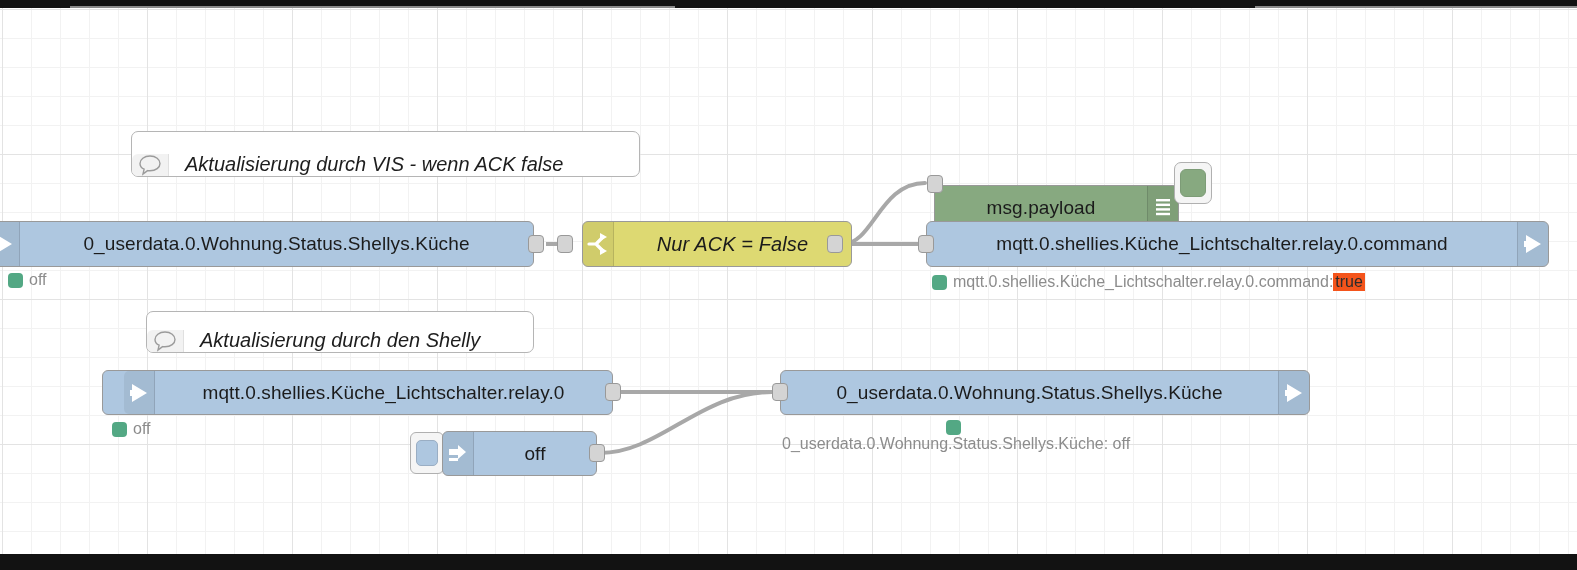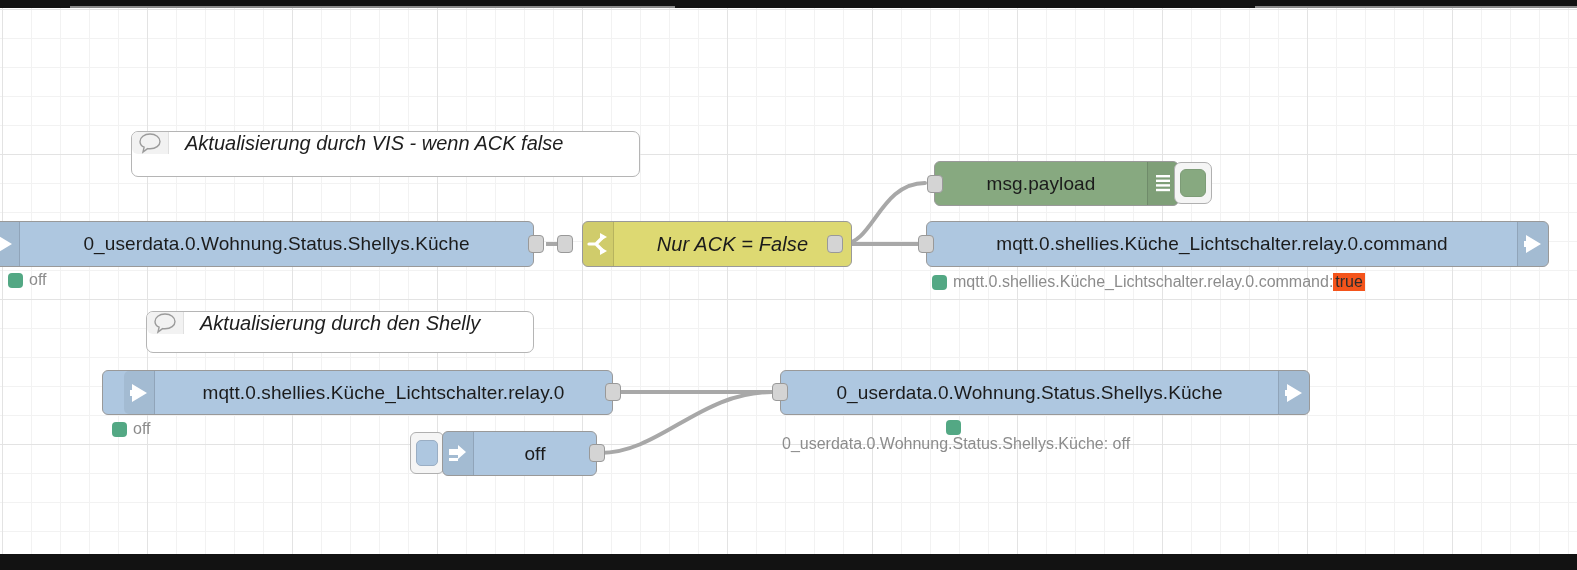--- a/index.html
+++ b/index.html
@@ -93,33 +93,33 @@
     align-items: center;
     justify-content: center;
     font-size: 19px;
     color: #1b1b1b;
     white-space: nowrap;
     padding: 0 10px;
     letter-spacing: 0.1px;
   }
   .node.blue  { background: #aec7e0; }
   .node.yellow{ background: #ddd972; }
-  .node.green { background: #87a980; }
+  .node.green { background: #87a980; margin-top: 24px; }
 
   .node.yellow .label { font-style: italic; font-size: 20px; }
 
   
   .comment {
     position: absolute;
     box-sizing: border-box;
     background: #ffffff;
     border: 1px solid #b5b5b5;
     border-radius: 7px;
     display: flex;
-    align-items: flex-start;
+    align-items: flex-end;
   }
   .comment .icon-box {
     width: 36px;
     flex: 0 0 36px;
     background: #f2f2f2;
     border-right: 1px solid #e0e0e0;
     border-radius: 6px 0 0 6px;
     display: flex;
     align-items: center;
     justify-content: center;

